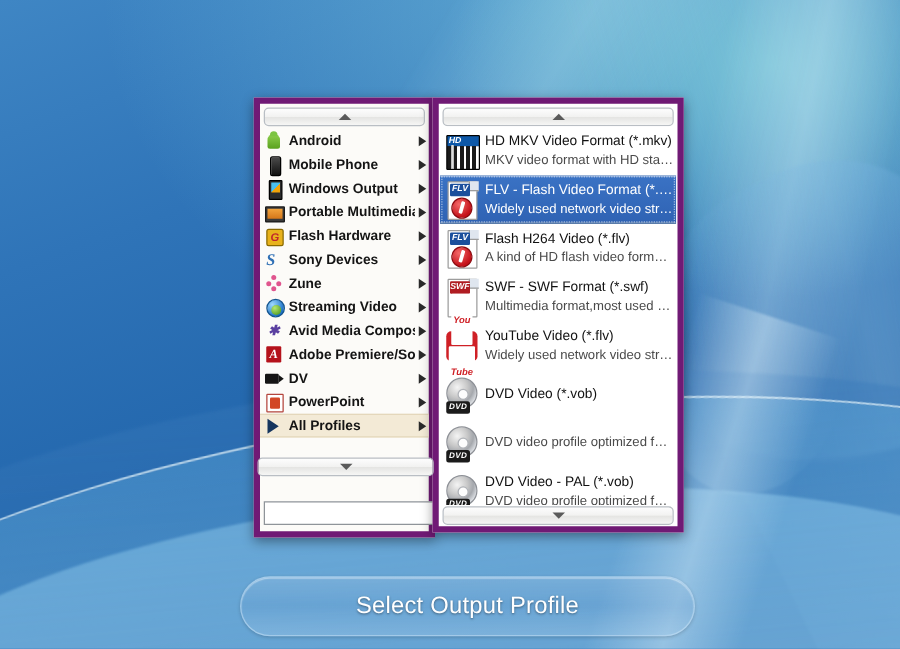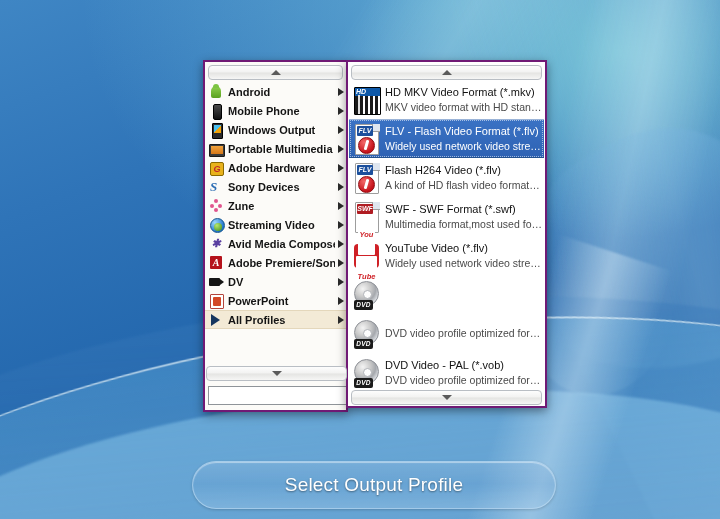--- a/index.html
+++ b/index.html
@@ -57,23 +57,23 @@
   .diag{
     position:absolute;left:505px;top:245px;width:120px;height:330px;
     background:linear-gradient(90deg,rgba(255,255,255,0),rgba(222,240,250,.40),rgba(255,255,255,0));
     transform:rotate(18deg);filter:blur(.8px);
   }
 
   
   #profile-popup{position:absolute;left:203px;top:60px;width:344px;height:352px;}
 
   .panel{
-    position:absolute;top:0;
+    position:absolute;top:18px;
     background:#fbfaf7;
-    border:2px solid #701a75;
+    border:5px solid #701a75;
     box-shadow:0 3px 9px rgba(0,0,0,.42);
     box-sizing:border-box;
   }
   #category-panel{left:0;width:145px;height:352px;background:#fcfbf8;}
   #format-panel{left:143px;width:201px;height:348px;background:#ffffff;}
 
   .scroll-btn{
     height:13px;margin:3px 3px 0 3px;border:1px solid #b9bec4;border-radius:4px;
     background:linear-gradient(180deg,#fdfdfd 0%,#f2f2f1 48%,#e4e4e2 52%,#f6f6f5 100%);
     display:flex;align-items:center;justify-content:center;
@@ -237,21 +237,21 @@
           <span class="cat-ico">
             <i class="pmp-ico"></i>
           </span>
           <span class="cat-label">Portable Multimedia Dev...</span>
           <span class="cat-arrow"></span>
         </div>
         <div class="cat-row">
           <span class="cat-ico">
             <i class="game-ico">G</i>
           </span>
-          <span class="cat-label">Adobe Hardware</span>
+          <span class="cat-label">Flash Hardware</span>
           <span class="cat-arrow"></span>
         </div>
         <div class="cat-row">
           <span class="cat-ico">
             <i class="sony-ico">S</i>
           </span>
           <span class="cat-label">Sony Devices</span>
           <span class="cat-arrow"></span>
         </div>
         <div class="cat-row">
@@ -380,20 +380,21 @@
             <div class="fmt-title">YouTube Video (*.flv)</div>
             <div class="fmt-desc">Widely used network video streaming medi...</div>
           </span>
         </div>
         <div class="fmt-row">
           <span class="fmt-ico">
             <i class="disc"></i>
             <i class="disc-tag">DVD</i>
           </span>
           <span class="fmt-txt">
+            <div class="fmt-title">DVD Video (*.vob)</div>
           </span>
         </div>
         <div class="fmt-row">
           <span class="fmt-ico">
             <i class="disc"></i>
             <i class="disc-tag">DVD</i>
           </span>
           <span class="fmt-txt">
             <div class="fmt-desc">DVD video profile optimized for television s...</div>
           </span>

